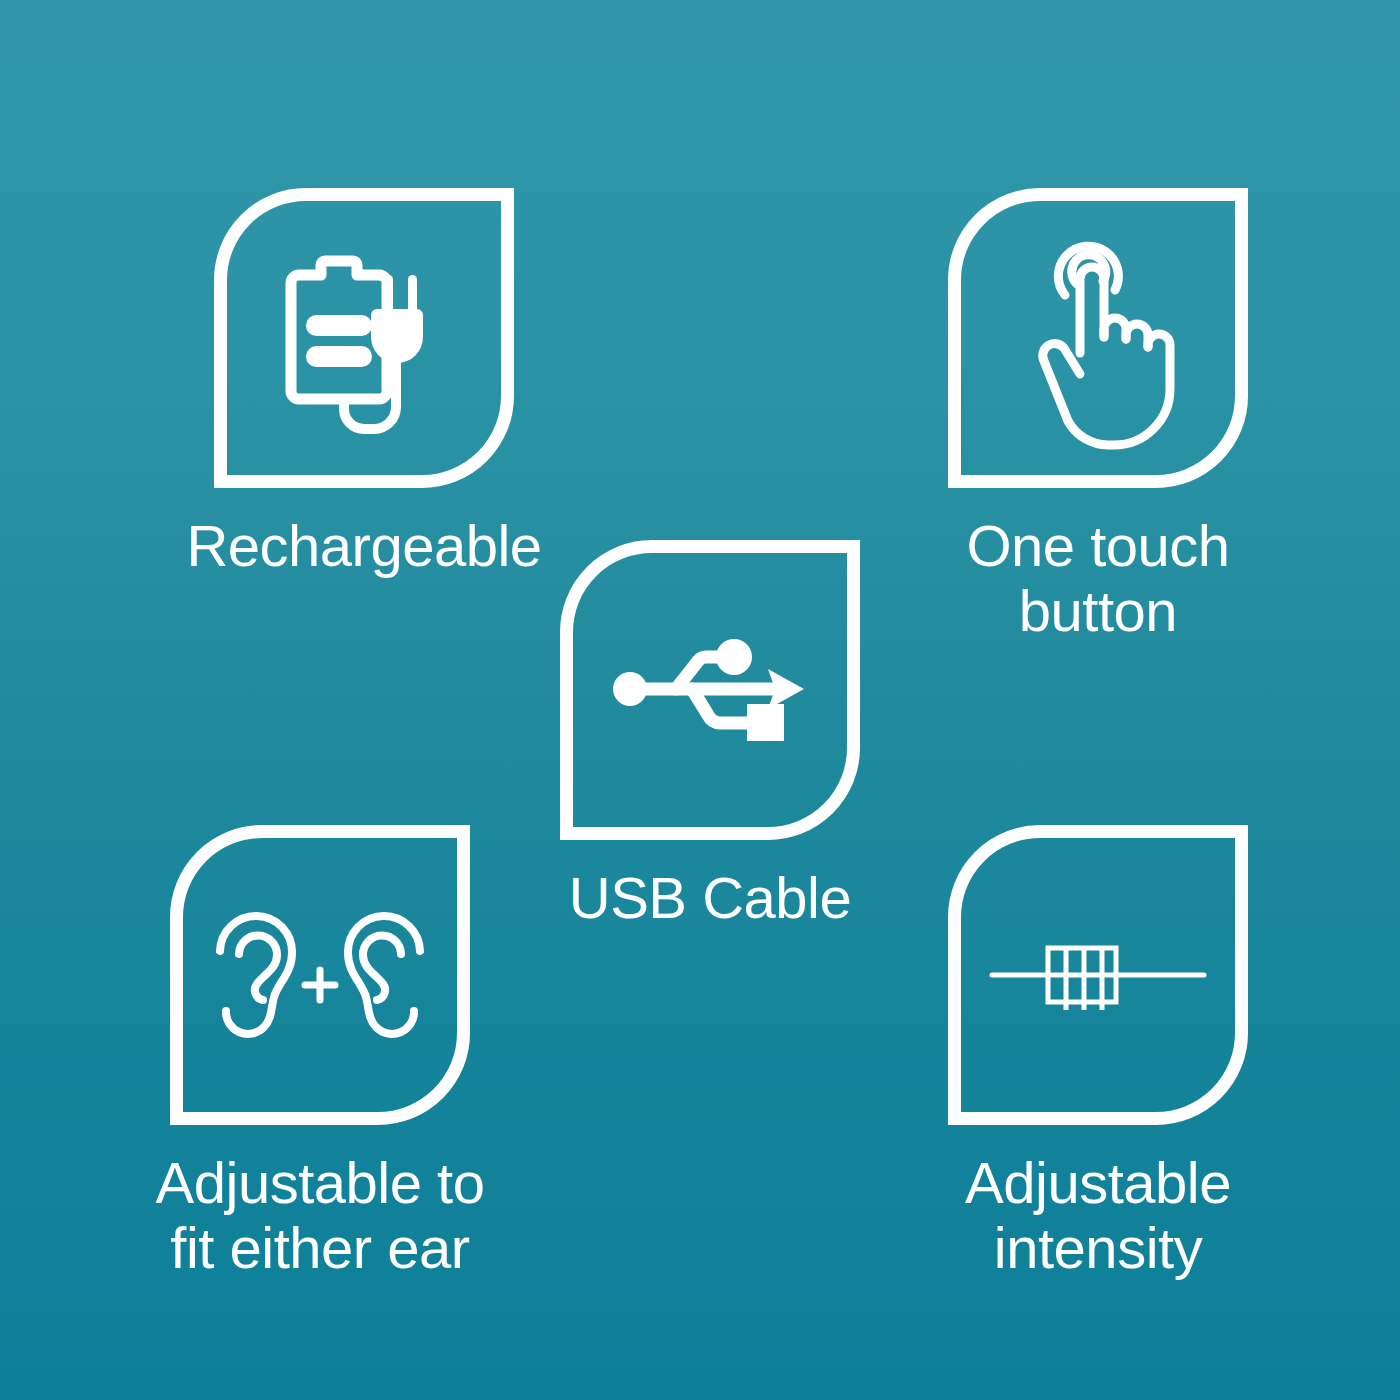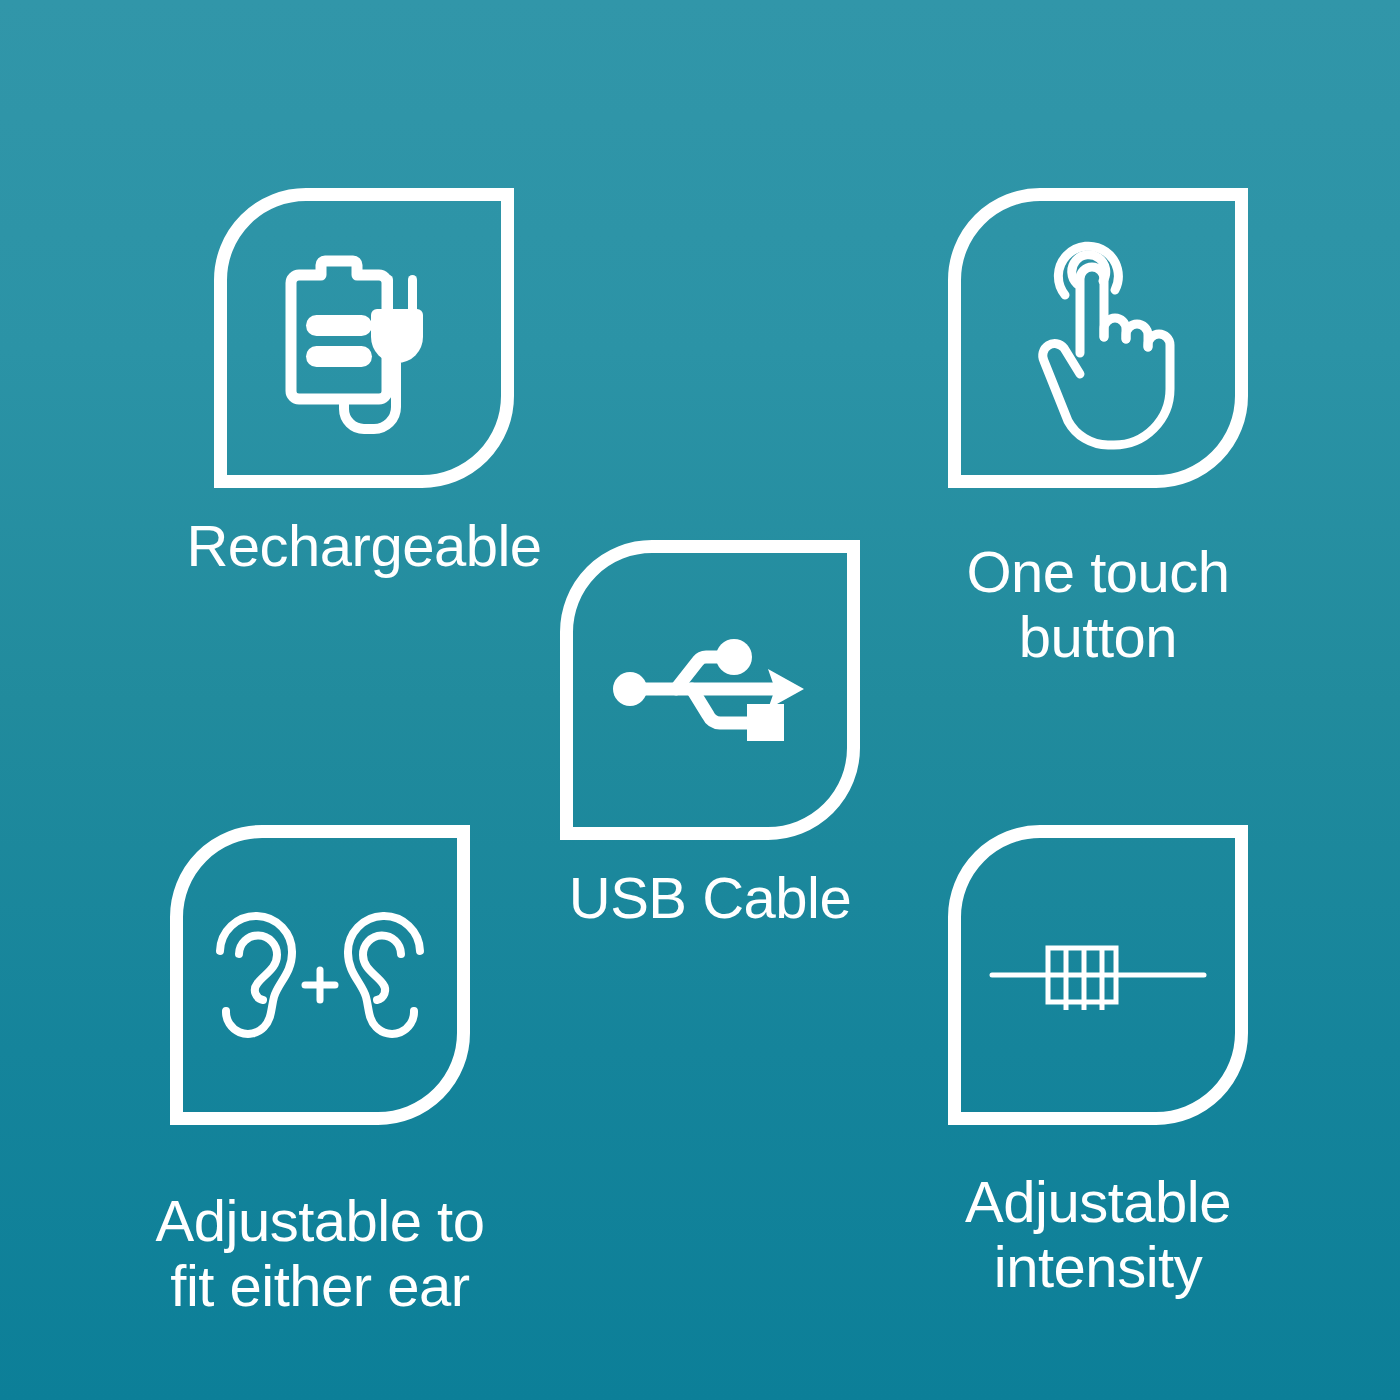--- a/index.html
+++ b/index.html
@@ -48,24 +48,24 @@
     font-size: 58px;
     line-height: 1.12;
     font-weight: 400;
     letter-spacing: -0.5px;
     text-align: center;
     white-space: pre-line;
   }
 
   
   #cell-rechargeable { left: 170px;  top: 188px;  width: 300px; padding-left: 44px; }
-  #cell-one-touch    { left: 948px;  top: 188px;  width: 300px; gap: 26px; }
+  #cell-one-touch    { left: 948px;  top: 188px;  width: 300px; }
   #cell-usb-cable    { left: 560px;  top: 540px;  width: 300px; justify-content: center; }
-  #cell-either-ear   { left: 170px;  top: 825px;  width: 300px; gap: 38px; }
-  #cell-intensity    { left: 948px;  top: 825px;  width: 300px; gap: 19px; }
+  #cell-either-ear   { left: 170px;  top: 825px;  width: 300px; }
+  #cell-intensity    { left: 948px;  top: 825px;  width: 300px; }
 
   
   .feature-label.wide {
     width: 460px;
     margin-left: -80px;
     margin-right: -80px;
   }
 </style>
 </head>
 <body>

